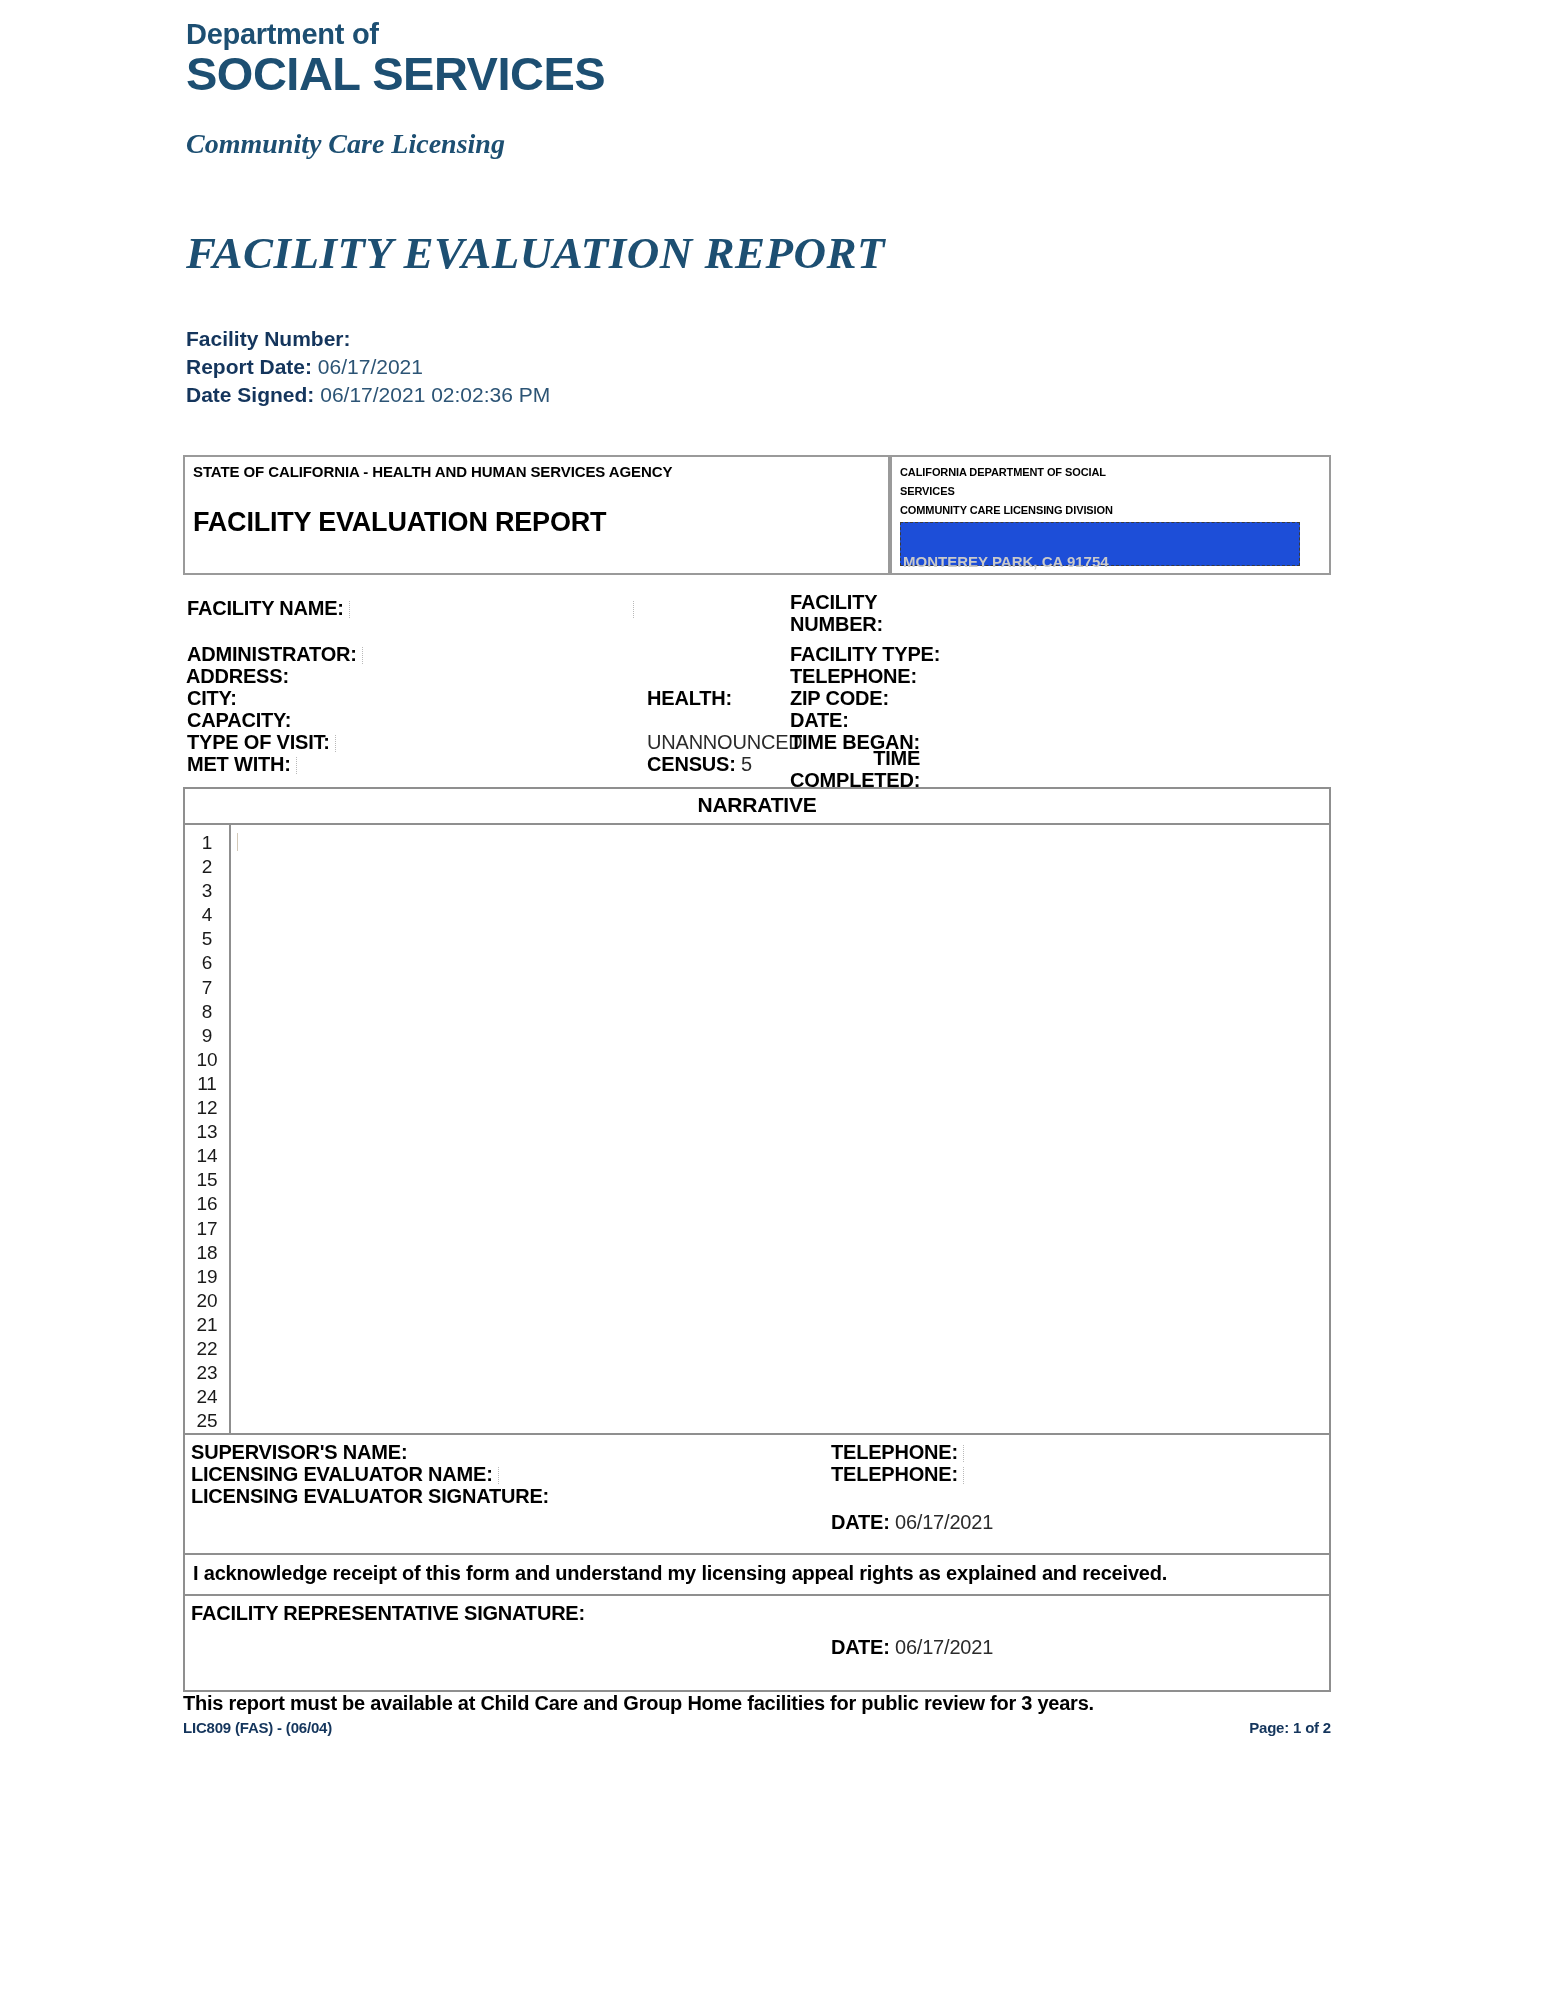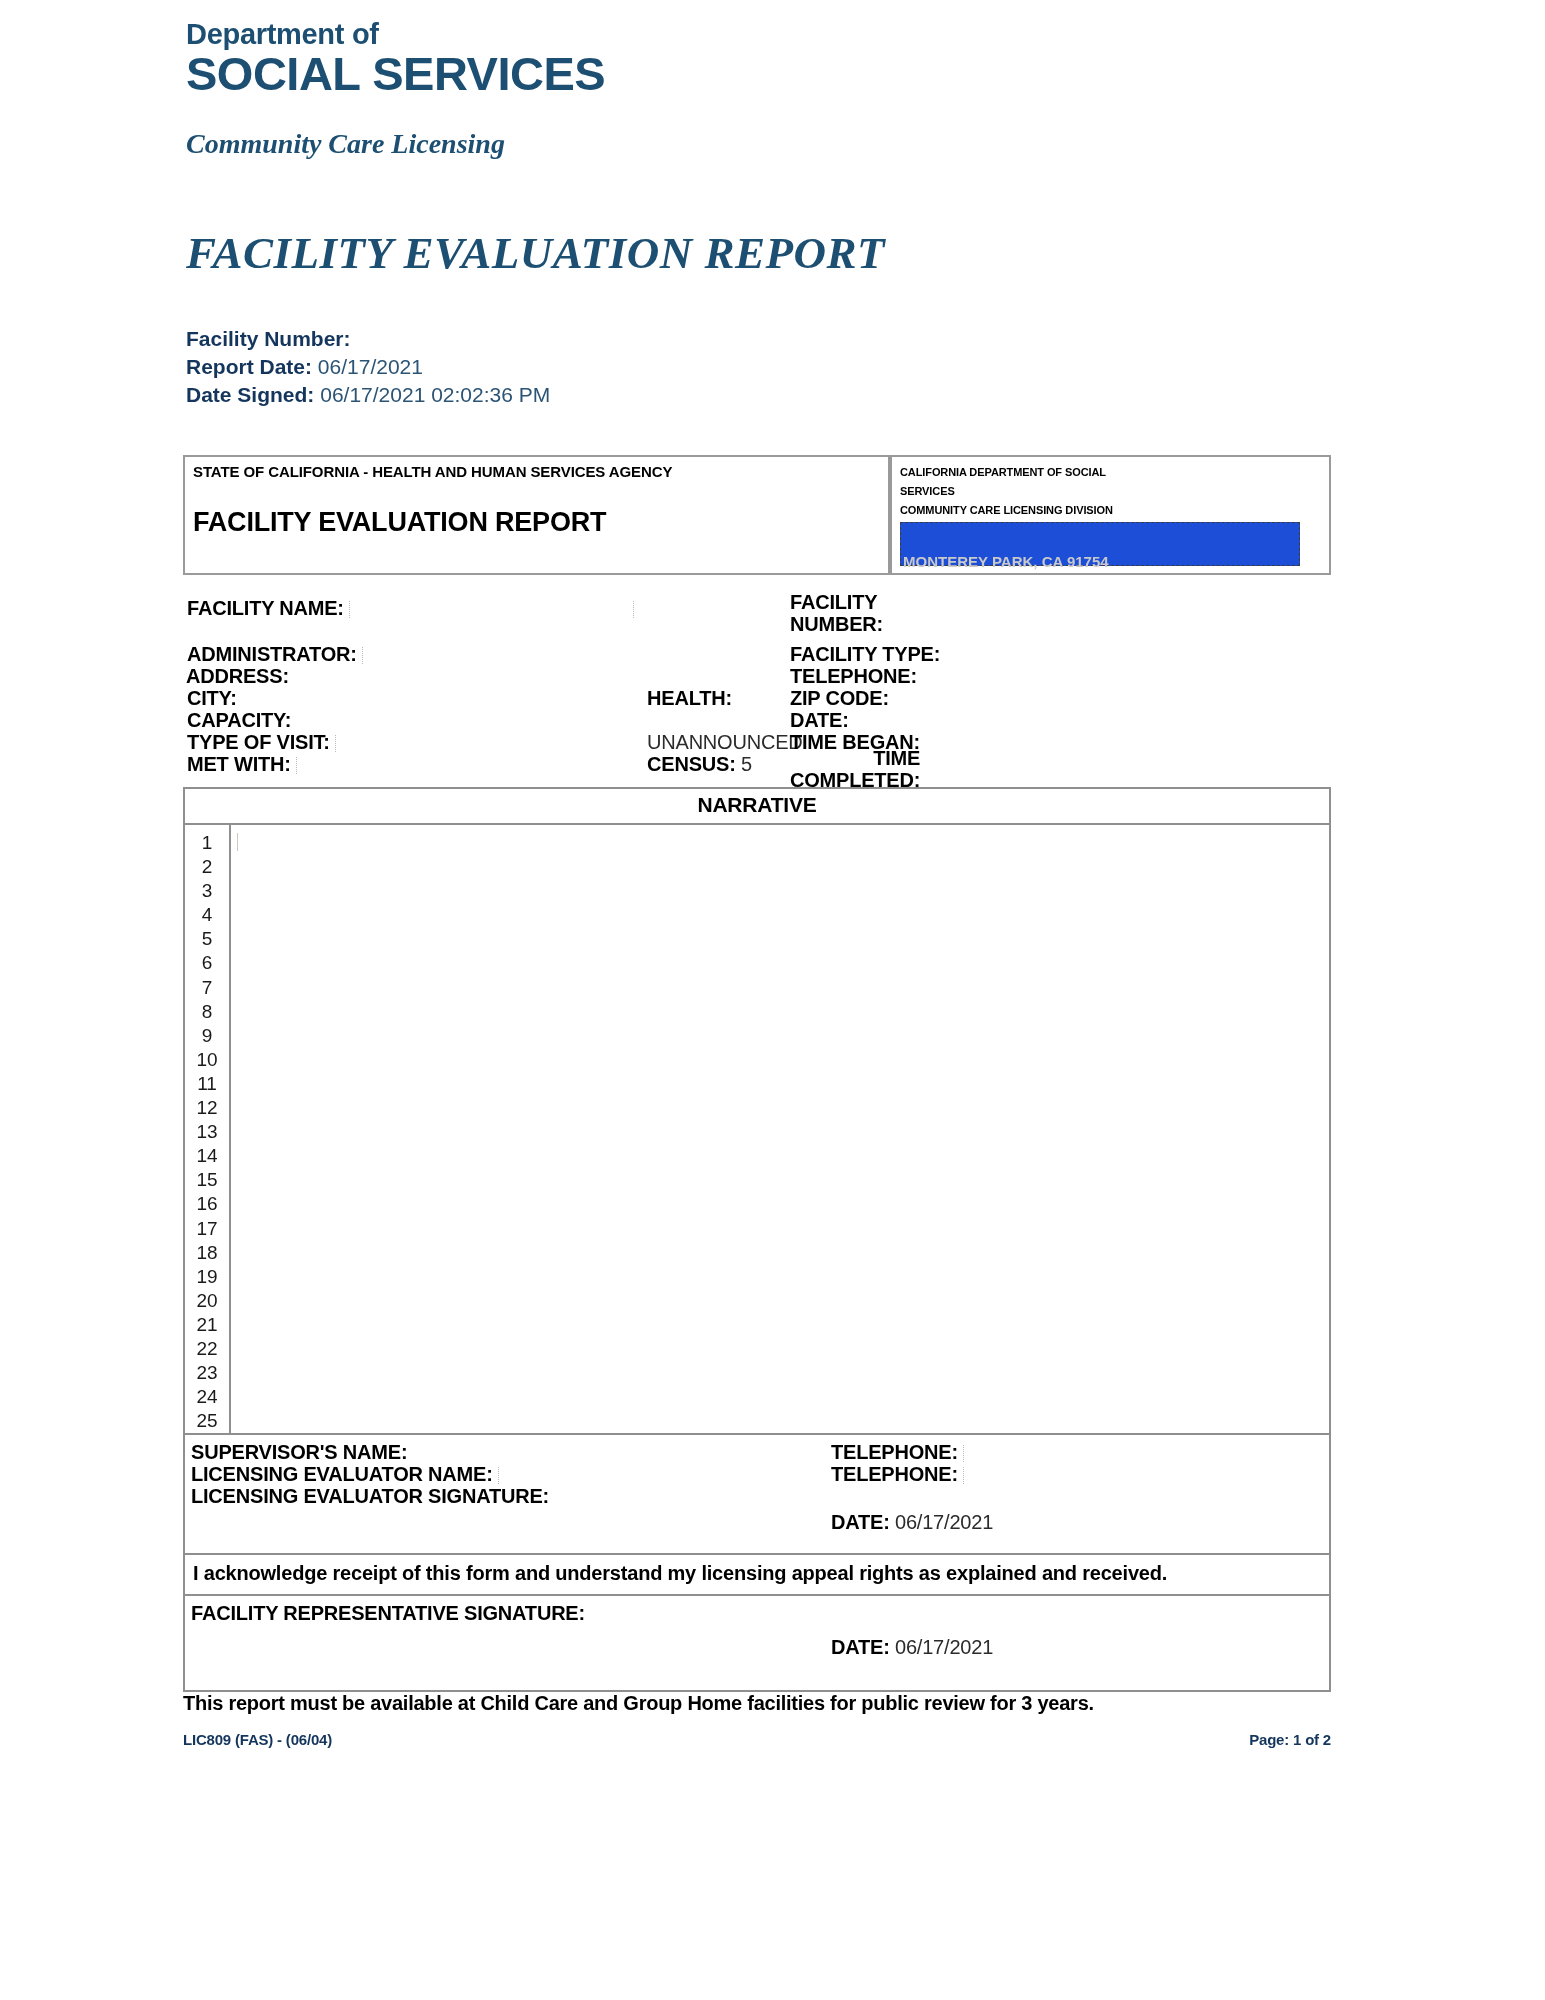--- a/index.html
+++ b/index.html
@@ -270,21 +270,21 @@
   }
   .footer-note {
     margin-top: 0;
     font-size: 20px;
     font-weight: bold;
     letter-spacing: -0.25px;
     white-space: nowrap;
   }
   .footer-row {
     position: relative;
-    margin-top: 16px;
+    margin-top: 4px;
     height: 22px;
   }
   .form-code {
     position: absolute;
     left: 0;
     top: 0;
     font-size: 15px;
     font-weight: bold;
     color: #14355c;
     letter-spacing: -0.2px;

